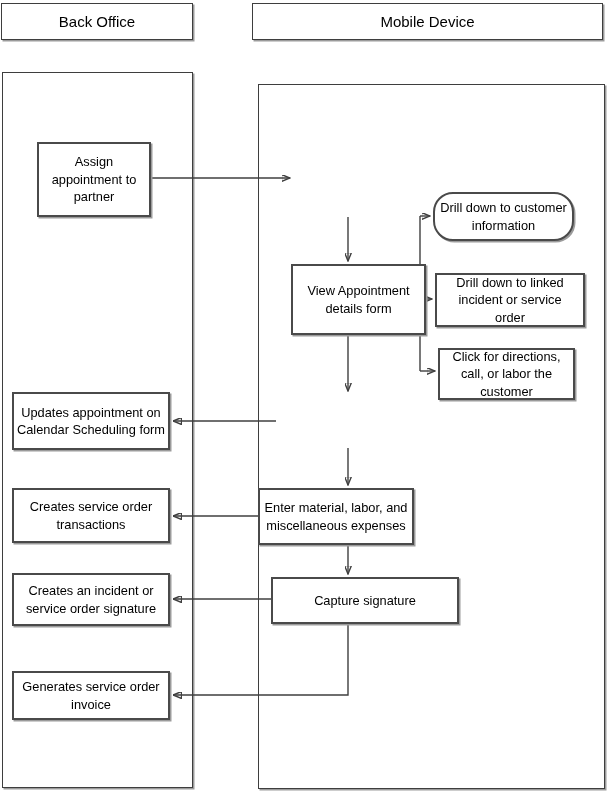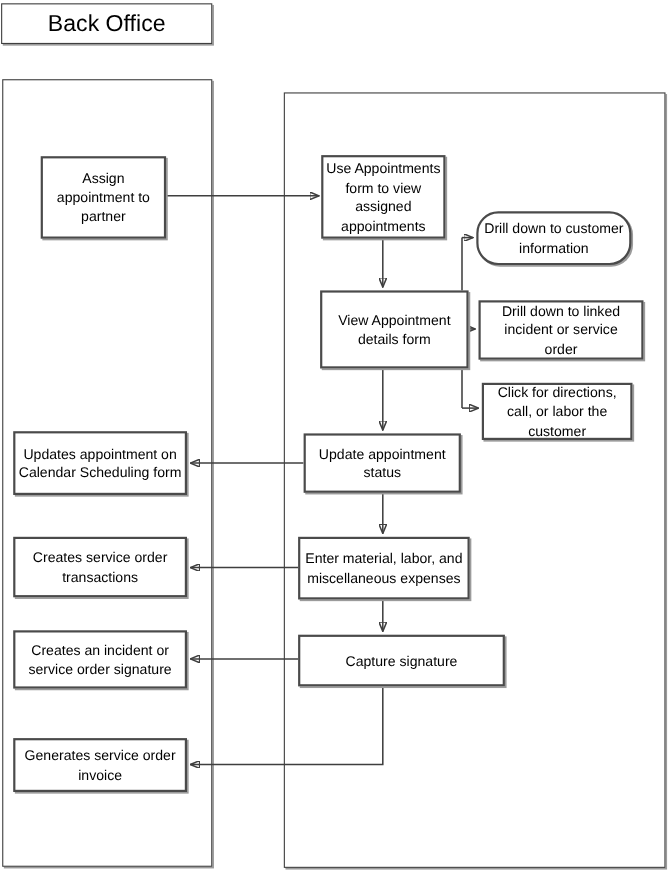--- a/index.html
+++ b/index.html
@@ -26,21 +26,21 @@
   }
   .lane-header {
     position: absolute;
     box-sizing: border-box;
     border: 1.6px solid #3e3e3e;
     background: #ffffff;
     box-shadow: 1.5px 1.5px 0 0 #9b9b9b;
     display: flex;
     align-items: center;
     justify-content: center;
-    font-size: 21px;
+    font-size: 15px;
     z-index: 1;
   }
   #edges {
     position: absolute;
     left: 0;
     top: 0;
     z-index: 2;
     pointer-events: none;
   }
   #edges path {
@@ -66,20 +66,23 @@
   }
 </style>
 </head>
 <body>
 
 <div id="canvas">
 
   <div class="lane-header" style="left:1px; top:3px; width:192px; height:37px;">
     <span>Back Office</span>
   </div>
+  <div class="lane-header" style="left:252px; top:3px; width:351px; height:37px;">
+    <span>Mobile Device</span>
+  </div>
 
   <div class="lane" style="left:2px; top:72px; width:191px; height:716px;"></div>
   <div class="lane" style="left:258px; top:84px; width:347px; height:705px;"></div>
 
   <svg id="edges" width="607" height="793" viewBox="0 0 607 793">
     <defs>
       <marker id="arrow" markerWidth="9" markerHeight="7" refX="8.5" refY="3.5" orient="auto" markerUnits="userSpaceOnUse">
         <path d="M0,0 L8.5,3.5 L0,7 Z" fill="#3f3f3f" stroke="none"></path>
       </marker>
     </defs>
@@ -96,46 +99,40 @@
     <path d="M271 516 H173" marker-end="url(#arrow)"></path>
     <path d="M348 545 V574" marker-end="url(#arrow)"></path>
     <path d="M271 599 H173" marker-end="url(#arrow)"></path>
     <path d="M348 624 V695 H173" marker-end="url(#arrow)"></path>
   </svg>
 
   <div class="node" style="left:37px; top:142px; width:114px; height:75px;">Assign
 appointment to
 partner</div>
 
-  <div class="node" style="left:292px; top:141px; width:113px; height:76px;">Use Appointments
-form to view
-assigned
-appointments</div>
 
   <div class="node" style="left:291px; top:264px; width:135px; height:71px;">View Appointment
 details form</div>
 
   <div class="node" style="left:433px; top:192px; width:141px; height:49px;border-radius:20px;">Drill down to customer
 information</div>
 
   <div class="node" style="left:435px; top:273px; width:150px; height:54px;">Drill down to linked
 incident or service
 order</div>
 
   <div class="node" style="left:438px; top:348px; width:137px; height:52px;">Click for directions,
 call, or labor the
 customer</div>
 
-  <div class="node" style="left:276px; top:394px; width:143px; height:54px;">Update appointment
-status</div>
 
   <div class="node" style="left:12px; top:392px; width:158px; height:58px;">Updates appointment on
 Calendar Scheduling form</div>
 
-  <div class="node" style="left:271px; top:488px; width:156px; height:57px;">Enter material, labor, and
+  <div class="node" style="left:258px; top:488px; width:156px; height:57px;">Enter material, labor, and
 miscellaneous expenses</div>
 
   <div class="node" style="left:12px; top:488px; width:158px; height:55px;">Creates service order
 transactions</div>
 
   <div class="node" style="left:271px; top:577px; width:188px; height:47px;">Capture signature</div>
 
   <div class="node" style="left:12px; top:573px; width:158px; height:53px;">Creates an incident or
 service order signature</div>
 

